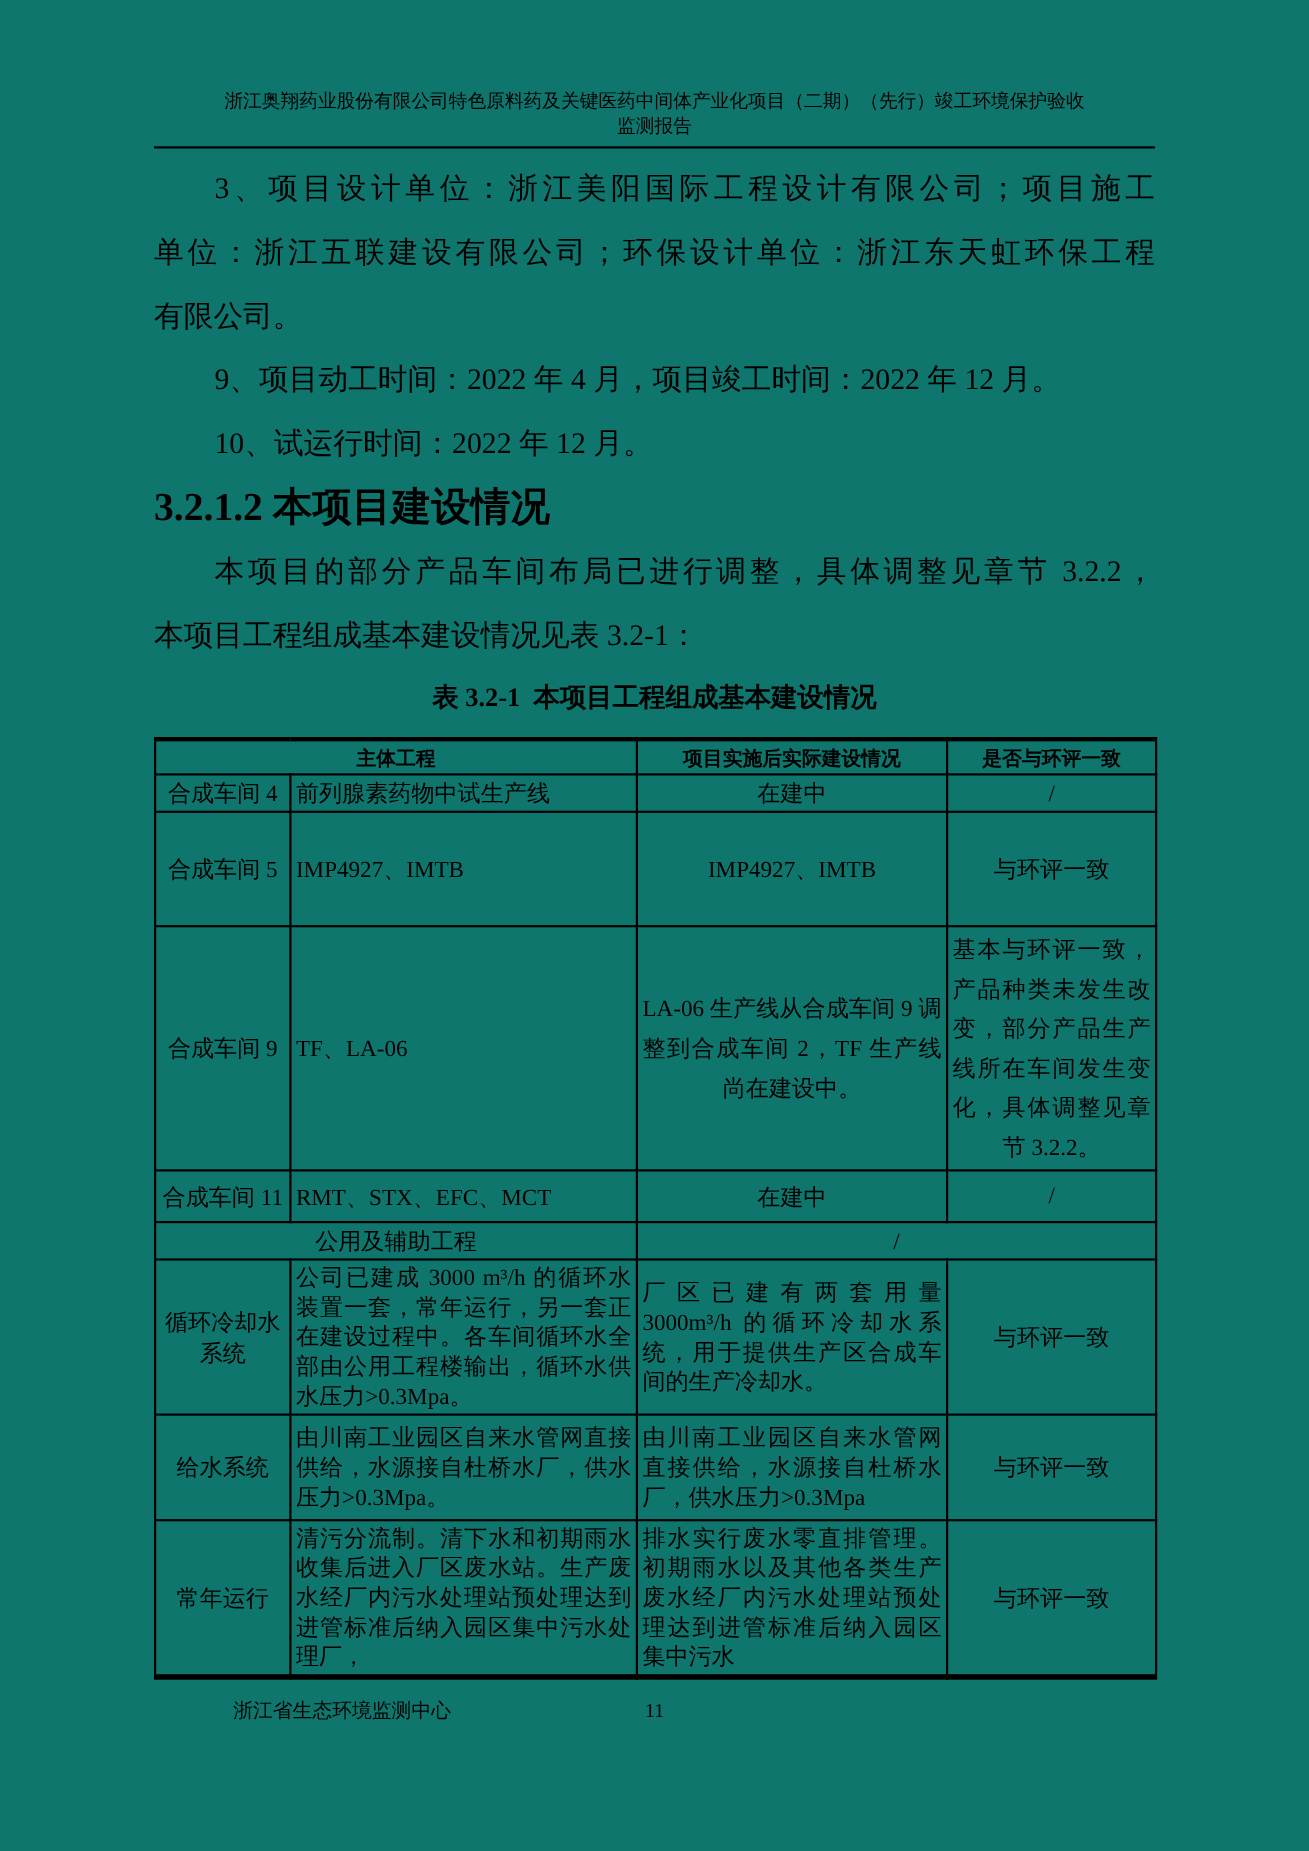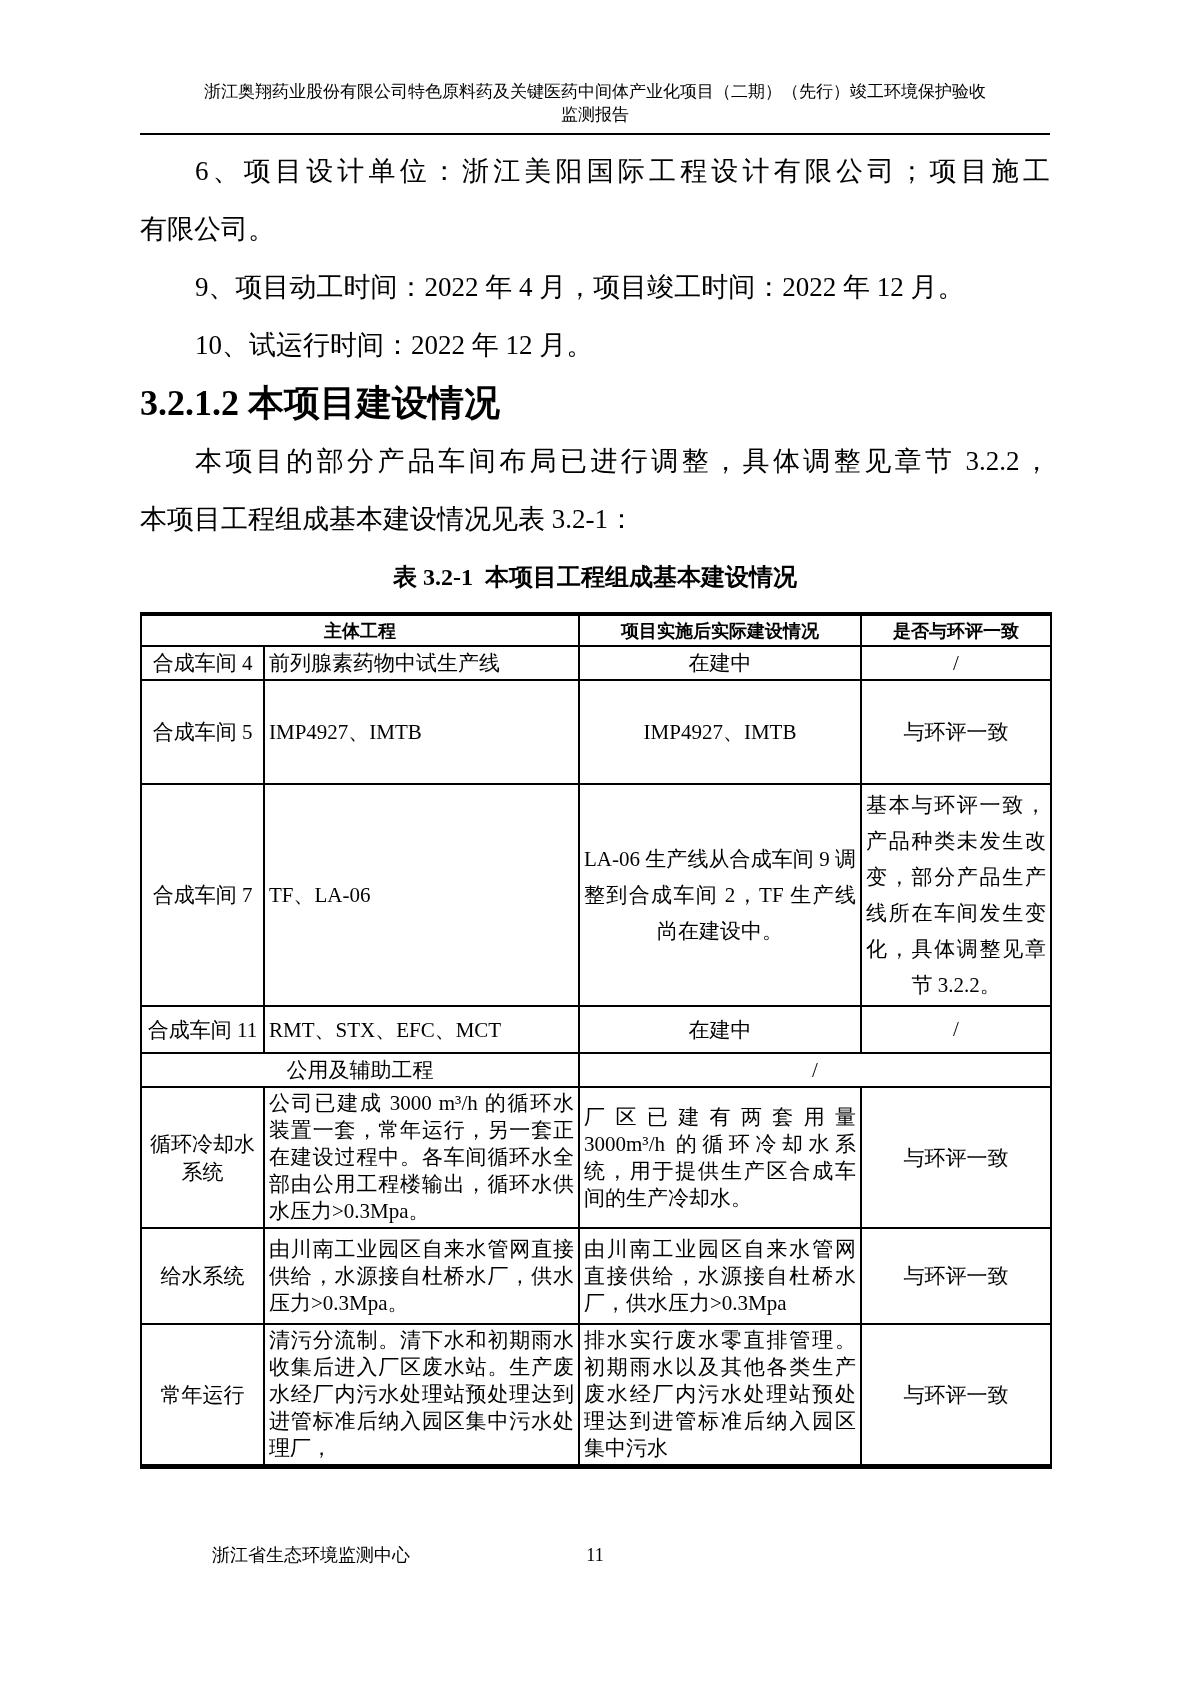--- a/index.html
+++ b/index.html
@@ -2,21 +2,21 @@
 <html><head>
 <meta charset="utf-8">
 <style>
   * { margin: 0; padding: 0; box-sizing: border-box; }
   html, body { background: #888; }
   .page {
     position: relative;
     width: 1190px;
     height: 1683px;
     margin: 0 auto;
-    background: #ffffff;
+    background: #0f766e;
     color: #000;
     font-family: "Liberation Serif", "DejaVu Serif", serif;
     overflow: hidden;
   }
   
   .page-header {
     position: absolute;
     top: 80px; left: 140px; width: 910px;
     text-align: center;
     font-size: 17px;
@@ -102,21 +102,22 @@
 <div class="page">
 
   <div class="page-header">
     <div>浙江奥翔药业股份有限公司特色原料药及关键医药中间体产业化项目（二期）（先行）竣工环境保护验收</div>
     <div>监测报告</div>
   </div>
 
   <div class="content">
 
     <div class="para">
-      <div class="pline indent jlast">6、项目设计单位：浙江美阳国际工程设计有限公司；项目施工</div>
+      <div class="pline indent jlast">3、项目设计单位：浙江美阳国际工程设计有限公司；项目施工</div>
+      <div class="pline jlast">单位：浙江五联建设有限公司；环保设计单位：浙江东天虹环保工程</div>
       <div class="pline">有限公司。</div>
     </div>
 
     <div class="pline indent">9、项目动工时间：2022 年 4 月，项目竣工时间：2022 年 12 月。</div>
     <div class="pline indent">10、试运行时间：2022 年 12 月。</div>
 
     <div class="section-heading">3.2.1.2 本项目建设情况</div>
 
     <div class="para">
       <div class="pline indent jlast">本项目的部分产品车间布局已进行调整，具体调整见章节 3.2.2，</div>
@@ -147,21 +148,21 @@
         </tr>
 
         <tr class="row-ws5">
           <td class="cell-name">合成车间 5</td>
           <td class="cell-left">IMP4927、IMTB</td>
           <td class="cell-center">IMP4927、IMTB</td>
           <td class="cell-center">与环评一致</td>
         </tr>
 
         <tr class="row-ws9">
-          <td class="cell-name">合成车间 7</td>
+          <td class="cell-name">合成车间 9</td>
           <td class="cell-left">TF、LA-06</td>
           <td class="cell-just-center">LA-06 生产线从合成车间 9 调整到合成车间 2，TF 生产线尚在建设中。</td>
           <td class="cell-just-center">基本与环评一致，产品种类未发生改变，部分产品生产线所在车间发生变化，具体调整见章节 3.2.2。</td>
         </tr>
 
         <tr class="row-ws11">
           <td class="cell-name">合成车间 11</td>
           <td class="cell-left">RMT、STX、EFC、MCT</td>
           <td class="cell-center">在建中</td>
           <td class="cell-center">/</td>

